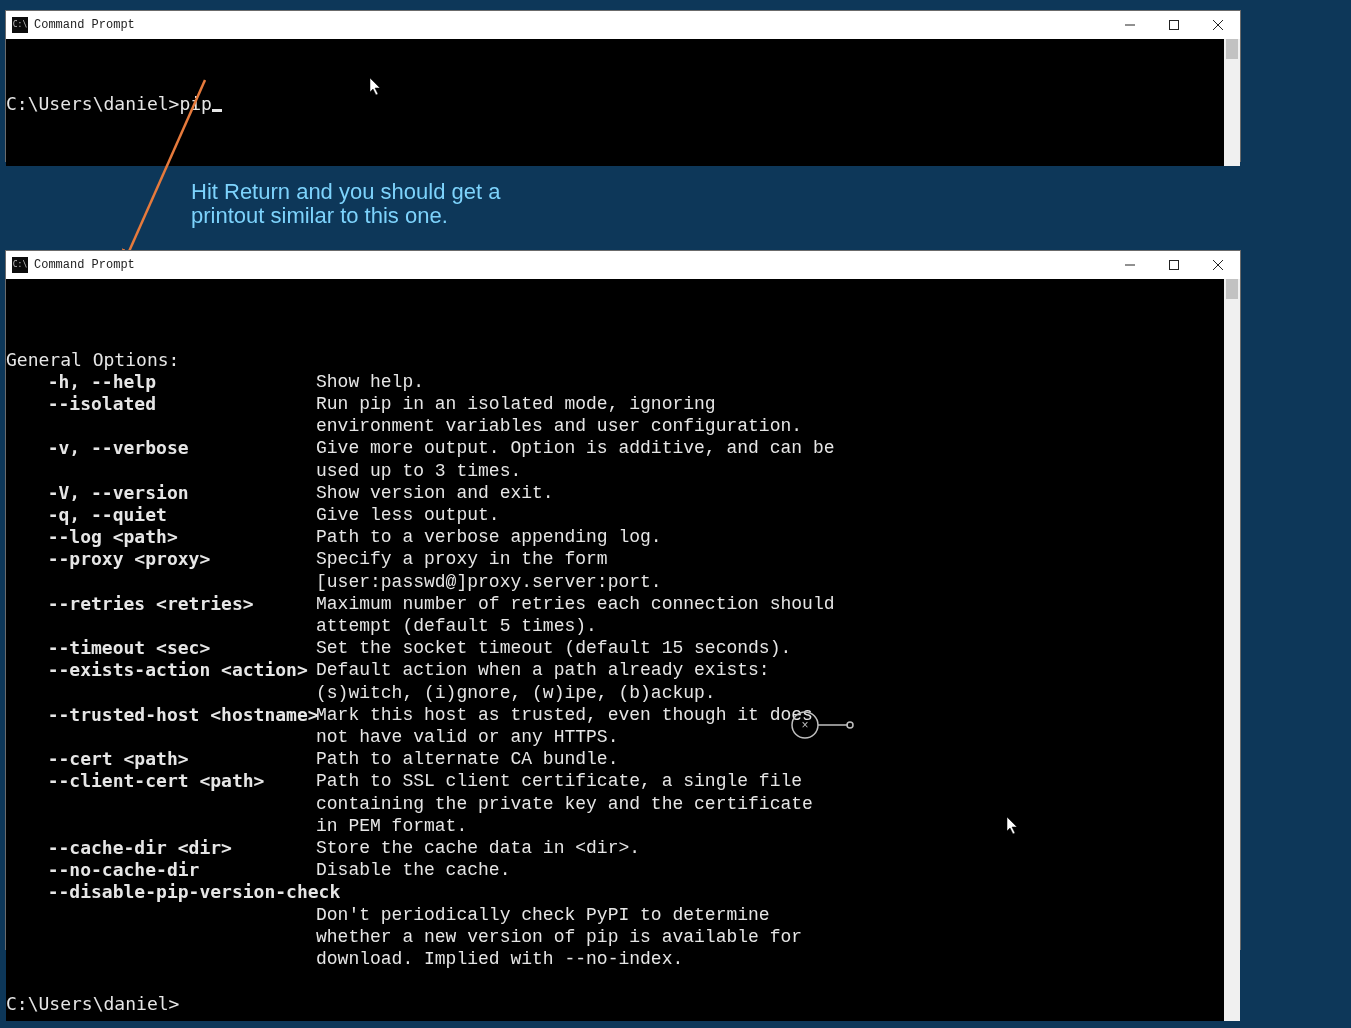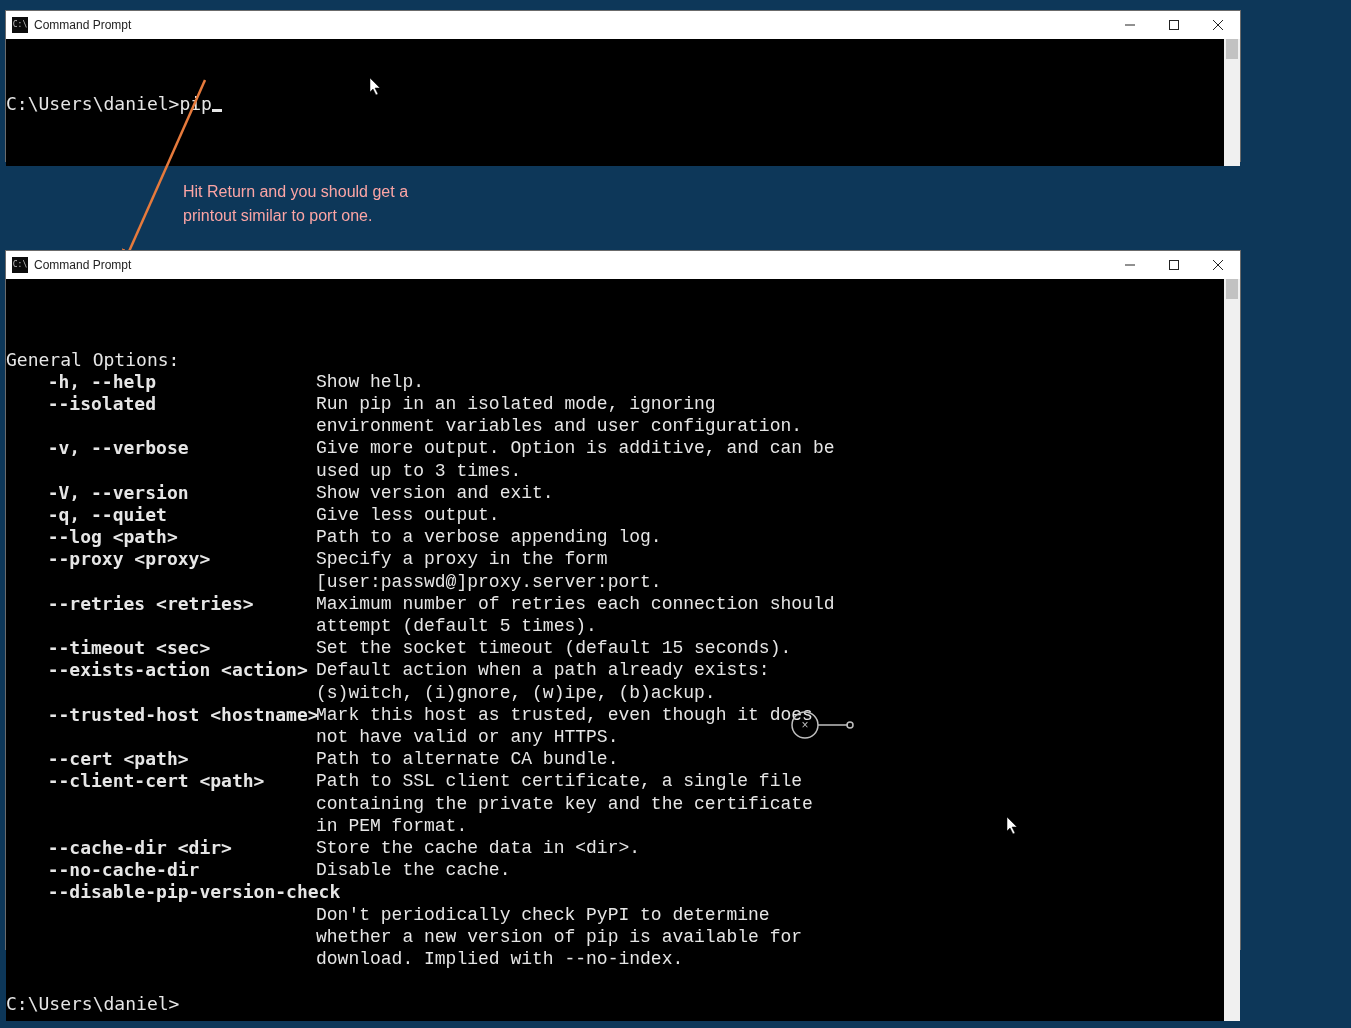--- a/index.html
+++ b/index.html
@@ -39,21 +39,21 @@
     .titlebar .cmd-icon {
       width: 16px; height: 16px;
       background: #0b0b0b;
       color: #c0c0c0;
       font-size: 8px;
       line-height: 16px;
       text-align: center;
       margin-right: 6px;
       font-family: monospace;
     }
-    .titlebar .title-text { flex: 0 0 auto; }
+    .titlebar .title-text { flex: 0 0 auto; font-family: Liberation Mono, monospace; }
     .titlebar .spacer { flex: 1 1 auto; }
     .win-btn {
       width: 44px; height: 28px;
       display: flex; align-items: center; justify-content: center;
       font-size: 12px; color: #222;
     }
     .win-btn svg { stroke: #222; stroke-width: 1; fill: none; }
 
     .terminal-wrap { position: relative; flex: 1 1 auto; display: flex; }
     .terminal {
@@ -102,23 +102,23 @@
       font-weight: bold;
     }
     .opt-desc {
       flex: 1 1 auto;
       white-space: pre-wrap;
       font-family: Liberation Mono, monospace;
     }
 
     .annotation {
       position: absolute;
-      left: 183px; top: 180px;
-      font-size: 16px;
-      color: #fca5a5;
+      left: 191px; top: 180px;
+      font-size: 22px;
+      color: #7dd3fc;
       line-height: 24px;
     }
 
     .arrow {
       position: absolute;
       pointer-events: none;
     }
     .cursor-arrow {
       position: absolute;
       width: 12px; height: 18px;
@@ -161,21 +161,21 @@
       <div class="prompt-line"><span>C:\Users\daniel&gt;</span><span>pip</span><span class="cursor"></span></div>
     </div>
     <div class="scroll-track top">
       <div class="scroll-thumb"></div>
     </div>
   </div>
 </div>
 
 <div class="annotation">
   <div>Hit Return and you should get a</div>
-  <div>printout similar to port one.</div>
+  <div>printout similar to this one.</div>
 </div>
 
 <svg class="arrow" style="left:0;top:0;width:1351px;height:1028px;">
   <defs>
     <marker id="ah" markerWidth="10" markerHeight="10" refX="6" refY="3" orient="auto">
       <path d="M0,0 L8,3 L0,6 Z" fill="#e67a3c"></path>
     </marker>
   </defs>
   <line x1="205" y1="80" x2="123" y2="265" stroke="#e67a3c" stroke-width="2.5" marker-end="url(#ah)"></line>
 </svg>

